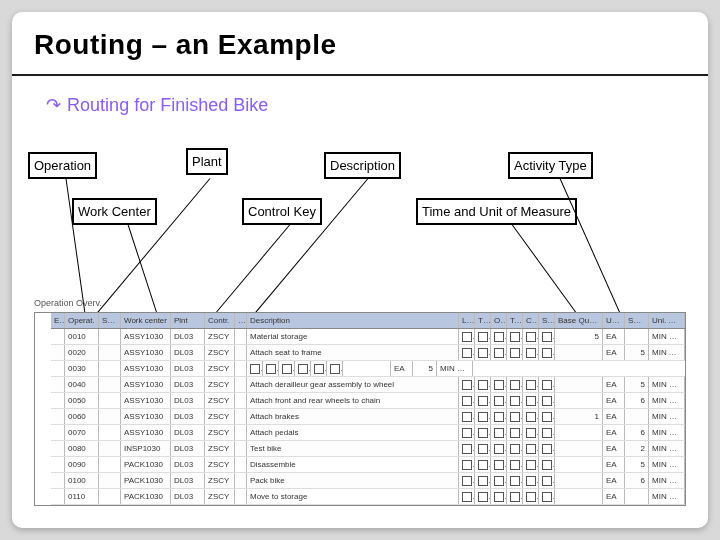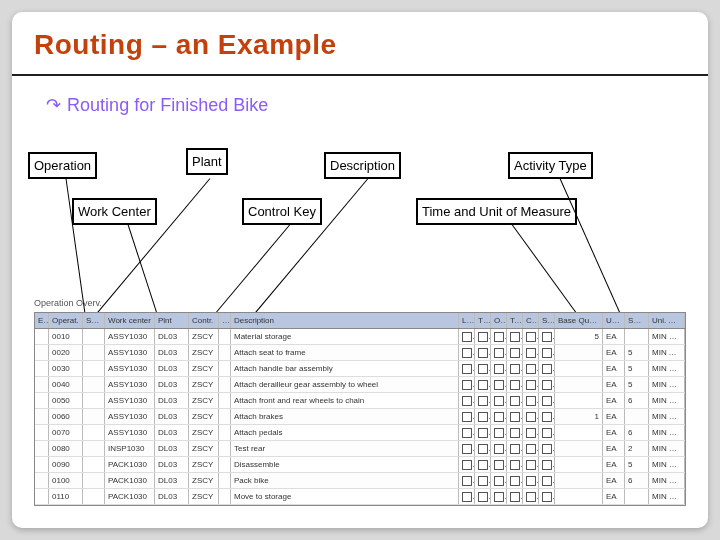--- a/index.html
+++ b/index.html
@@ -14,37 +14,37 @@
     position:absolute;left:12px;top:12px;right:12px;bottom:12px;
     background:#fff;border-radius:10px;
     box-shadow:0 2px 6px rgba(0,0,0,.25);
     overflow:hidden;
   }
   .underline{
     position:absolute;left:0;right:0;top:62px;height:2px;background:#1f1f1f;
   }
   .title{
     position:absolute;left:22px;top:18px;
-    font-size:28px;line-height:1.1;font-weight:700;color:#c2410c;
+    font-size:28px;line-height:1.1;font-weight:700;color:#000000;
     font-family:Verdana,Arial,sans-serif;letter-spacing:.5px;
   }
   .bullet{
     position:absolute;left:34px;top:82px;color:#8b5cf6;font-size:18px;
   }
   .bullet .glyph{display:inline-block;margin-right:6px}
   .labelbox{
     position:absolute;background:#fff;border:2px solid #000;padding:4px 4px;
     font-size:13px;text-align:center;white-space:nowrap;
   }
   
   .ln{position:absolute;background:#000;height:1px;transform-origin:left center}
   
   .grid{
     position:absolute;left:22px;right:22px;top:300px;
-    font-size:8px;color:#333;background:#fff;border:1px solid #888;
+    font-size:8px;color:#333;background:#fff;border:1px solid #888;padding-left:16px;
   }
   .ghead{
     display:flex;background:#b9c6e0;border-bottom:1px solid #888;font-size:8px;
   }
   .ghead div,.grow div{
     border-right:1px solid #bbb;padding:2px 3px;box-sizing:border-box;
     overflow:hidden;text-overflow:ellipsis;white-space:nowrap;height:15px;line-height:11px;
   }
   .grow{display:flex;border-bottom:1px solid #ddd;background:#fff}
   .grow:nth-child(even){background:#fdfdfd}
@@ -52,21 +52,21 @@
   .w-op{width:34px}
   .w-sc{width:22px}
   .w-wc{width:50px}
   .w-pl{width:34px}
   .w-ck{width:30px}
   .w-st{width:12px}
   .w-ds{flex:1}
   .w-cb{width:16px;text-align:center}
   .w-bq{width:48px;text-align:right}
   .w-un{width:22px}
-  .w-se{width:24px;}
+  .w-se{width:24px;text-align:right}
   .w-u2{width:36px;border-right:none}
   .cb{display:inline-block;width:8px;height:8px;border:1px solid #555;background:#fff;vertical-align:middle}
   .gtitle{
     position:absolute;left:22px;top:286px;font-size:9px;color:#555;
   }
 </style>
 </head>
 <body>
 
 <div class="card">
@@ -159,21 +159,20 @@
           <div class="w-u2">MIN  ASUR</div>
         </div>
         <div class="grow">
           <div class="w-ex"></div>
           <div class="w-op">0030</div>
           <div class="w-sc"></div>
           <div class="w-wc">ASSY1030</div>
           <div class="w-pl">DL03</div>
           <div class="w-ck">ZSCY</div>
           <div class="w-st"></div>
-          <div class="w-ds">Attach handle bar assembly</div>
           <div class="w-cb"><span class="cb"></span></div>
           <div class="w-cb"><span class="cb"></span></div>
           <div class="w-cb"><span class="cb"></span></div>
           <div class="w-cb"><span class="cb"></span></div>
           <div class="w-cb"><span class="cb"></span></div>
           <div class="w-cb"><span class="cb"></span></div>
           <div class="w-bq"></div>
           <div class="w-un">EA</div>
           <div class="w-se">5</div>
           <div class="w-u2">MIN  LABOR</div>
@@ -259,21 +258,21 @@
           <div class="w-u2">MIN  LABOR</div>
         </div>
         <div class="grow">
           <div class="w-ex"></div>
           <div class="w-op">0080</div>
           <div class="w-sc"></div>
           <div class="w-wc">INSP1030</div>
           <div class="w-pl">DL03</div>
           <div class="w-ck">ZSCY</div>
           <div class="w-st"></div>
-          <div class="w-ds">Test rear</div>
+          <div class="w-ds">Test bike</div>
           <div class="w-cb"><span class="cb"></span></div>
           <div class="w-cb"><span class="cb"></span></div>
           <div class="w-cb"><span class="cb"></span></div>
           <div class="w-cb"><span class="cb"></span></div>
           <div class="w-cb"><span class="cb"></span></div>
           <div class="w-cb"><span class="cb"></span></div>
           <div class="w-bq"></div>
           <div class="w-un">EA</div>
           <div class="w-se">2</div>
           <div class="w-u2">MIN  LABOR</div>

